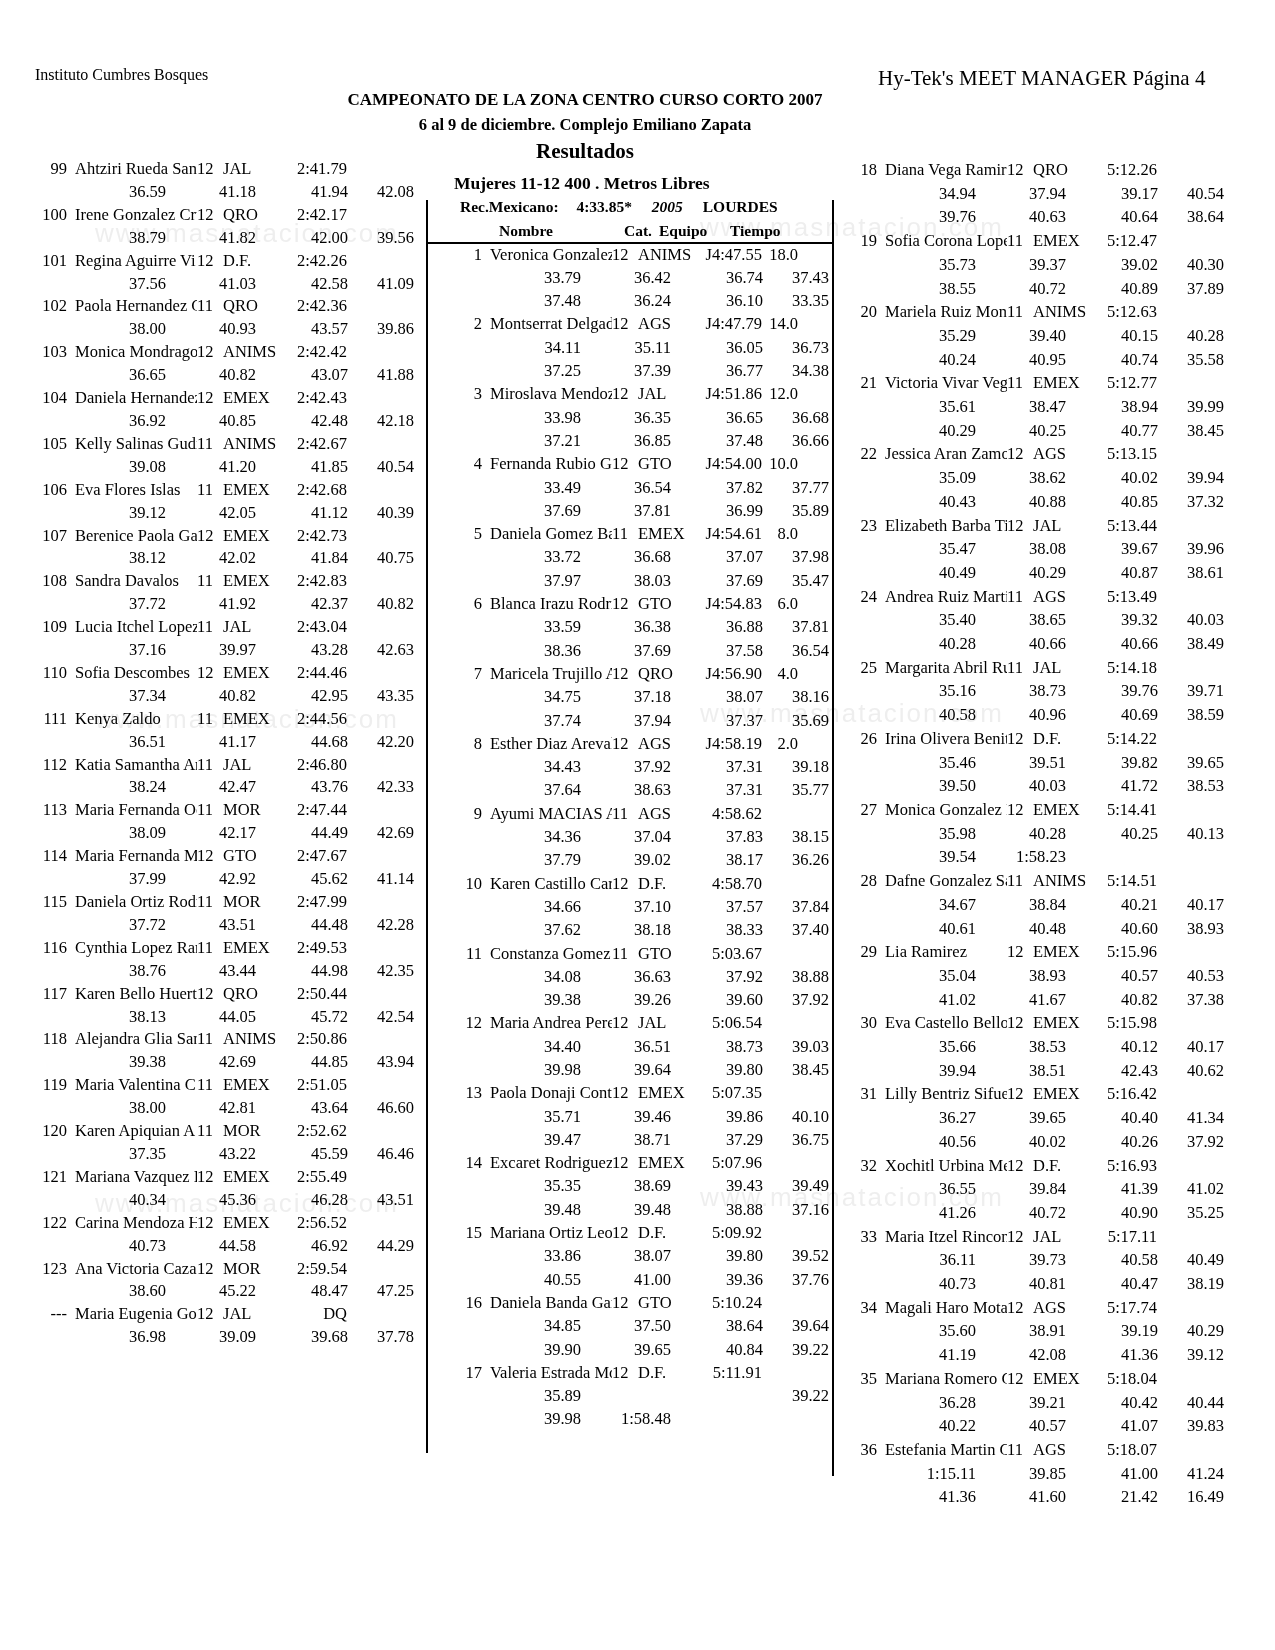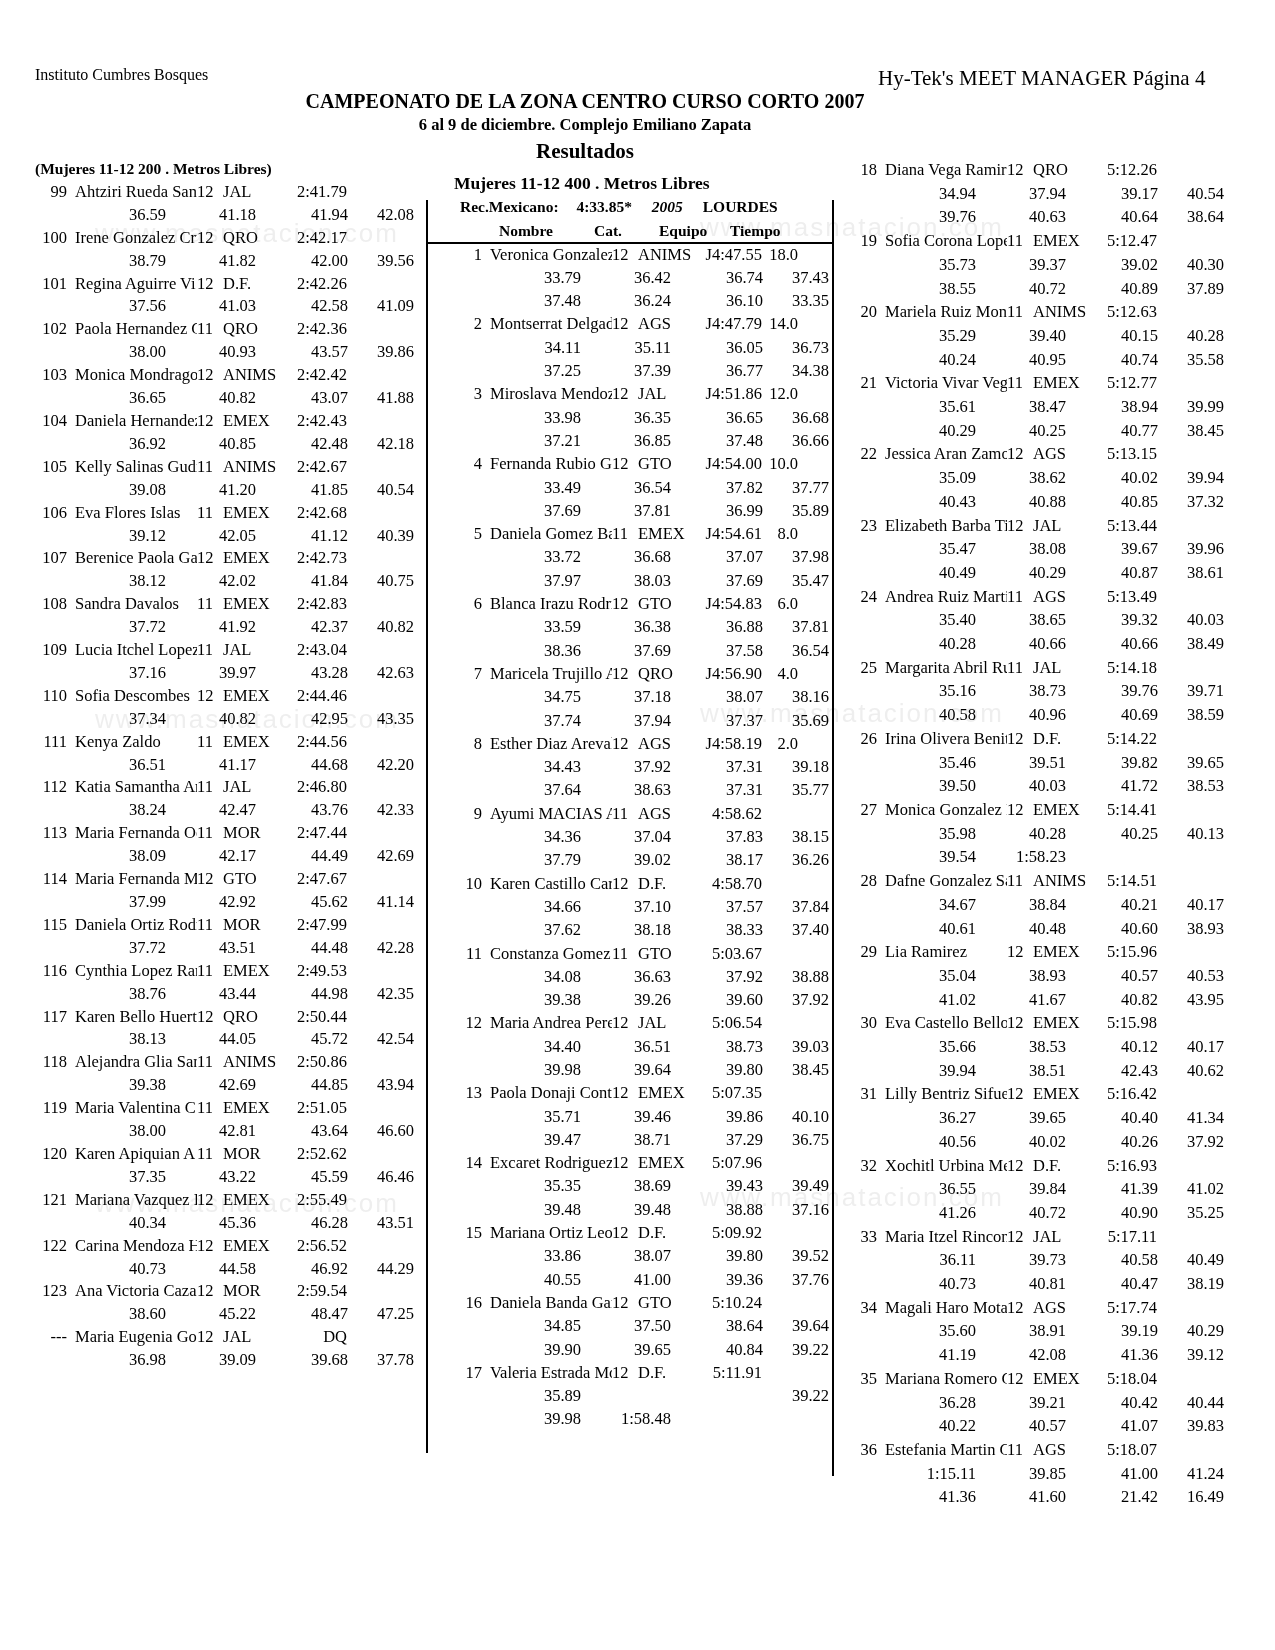--- a/index.html
+++ b/index.html
@@ -1,36 +1,36 @@
 <!DOCTYPE html>
 <html><head>
 <meta charset="utf-8">
 <style>
   html,body{margin:0;padding:0;background:#e8e8e8;}
   .page{position:relative;width:1275px;height:1650px;background:#ffffff;margin:0 auto;
         font-family:"Liberation Serif","DejaVu Serif",serif;color:#000;overflow:hidden;}
   .hdr-left{position:absolute;left:35px;top:66px;font-size:16px;}
   .hdr-right{position:absolute;left:878px;top:66px;font-size:21px;}
-  .title{position:absolute;left:30px;top:90px;width:1110px;text-align:center;font-weight:bold;font-size:20px;}
+  .title{position:absolute;left:30px;top:90px;width:1110px;text-align:center;font-weight:bold;font-size:17px;}
   .subtitle{position:absolute;left:30px;top:115px;width:1110px;text-align:center;font-weight:bold;font-size:16.5px;}
   .section-title{position:absolute;left:30px;top:139px;width:1110px;text-align:center;font-weight:bold;font-size:21px;}
   .col{position:absolute;top:158px;font-size:16.5px;}
   .col1{left:30px;width:397px;padding-left:1px;line-height:22.9px;}
   .col2{left:427px;width:406px;padding-left:19px;line-height:23.3px;}
   .col3{left:833px;width:442px;padding-left:8px;line-height:23.7px;}
   .evt200-hdr{font-weight:bold;font-size:15.5px;padding-left:4px;white-space:nowrap;}
   .evt-title{font-weight:bold;font-size:17.5px;margin-left:8px;padding-top:14px;white-space:nowrap;}
   .rec-line{font-weight:bold;font-size:15.5px;margin-left:14px;white-space:nowrap;}
   .rec-line span{display:inline-block;}
   .rec-time{margin-left:14px;}
   .rec-year{margin-left:16px;font-style:italic;}
   .rec-holder{margin-left:16px;}
   .cols-header{position:relative;height:24px;font-weight:bold;font-size:15.5px;}
   .cols-header span{position:absolute;top:0;}
-  .ch-name{left:53px;}  .ch-cat{left:148px;}  .ch-team{left:213px;}  .ch-time{left:284px;}
+  .ch-name{left:53px;}  .ch-cat{left:178px;}  .ch-team{left:213px;}  .ch-time{left:284px;}
   .main-line{display:grid;grid-template-columns:36px 130px 26px 64px 60px 36px;white-space:nowrap;}
   .main-line .place{text-align:right;}
   .main-line .name{padding-left:8px;overflow:hidden;}
   .main-line .team{overflow:hidden;}
   .main-line .time{text-align:right;}
   .main-line .pts{text-align:right;}
   .splits-line{display:grid;grid-template-columns:135px 90px 92px 66px;}
   .splits-line span{text-align:right;}
   .rule-v{position:absolute;width:2px;background:#000;}
   .rule-h{position:absolute;height:2px;background:#000;}
@@ -56,21 +56,20 @@
   <div class="hdr-right">Hy-Tek's MEET MANAGER  Página 4</div>
   <div class="title">CAMPEONATO DE LA ZONA CENTRO CURSO CORTO 2007</div>
   <div class="subtitle">6 al 9 de diciembre. Complejo Emiliano Zapata</div>
   <div class="section-title">Resultados</div>
 
   <div class="rule-v vr1"></div>
   <div class="rule-v vr2"></div>
   <div class="rule-h hr1"></div>
 
   <div class="col col1">
-    <div class="evt200-hdr">(Mujeres 11-12 200 . Metros Libres)</div>
     <div id="col1-body">
         <div class="result-row">
           <div class="main-line">
             <span class="place">99</span>
             <span class="name">Ahtziri Rueda Sant</span>
             <span class="cat">12</span>
             <span class="team">JAL</span>
             <span class="time">2:41.79</span>
             <span class="pts"></span>
           </div>
@@ -1132,21 +1131,21 @@
           <div class="splits-line">
             <span class="split">35.04</span>
             <span class="split">38.93</span>
             <span class="split">40.57</span>
             <span class="split">40.53</span>
           </div>
           <div class="splits-line">
             <span class="split">41.02</span>
             <span class="split">41.67</span>
             <span class="split">40.82</span>
-            <span class="split">43.95</span>
+            <span class="split">37.38</span>
           </div>
         </div>
         <div class="result-row">
           <div class="main-line">
             <span class="place">30</span>
             <span class="name">Eva Castello Bello</span>
             <span class="cat">12</span>
             <span class="team">EMEX</span>
             <span class="time">5:15.98</span>
             <span class="pts"></span>

